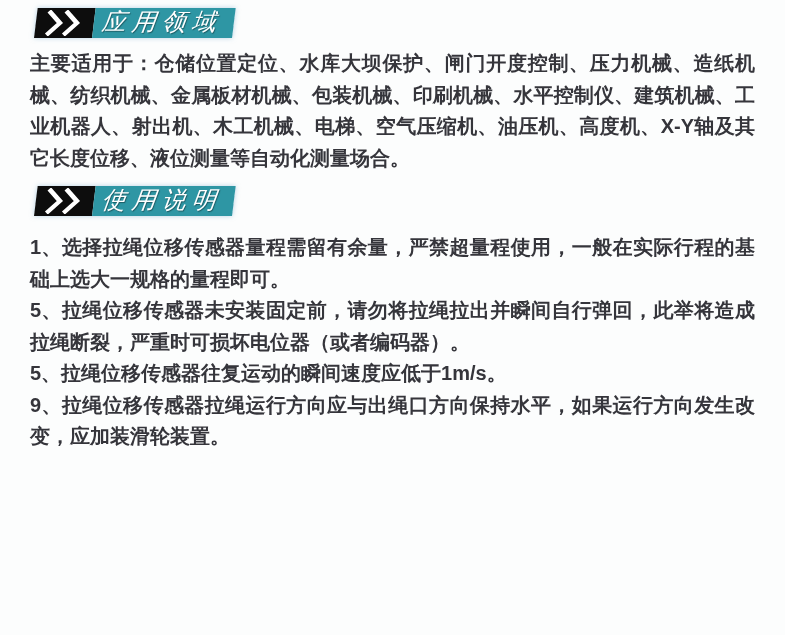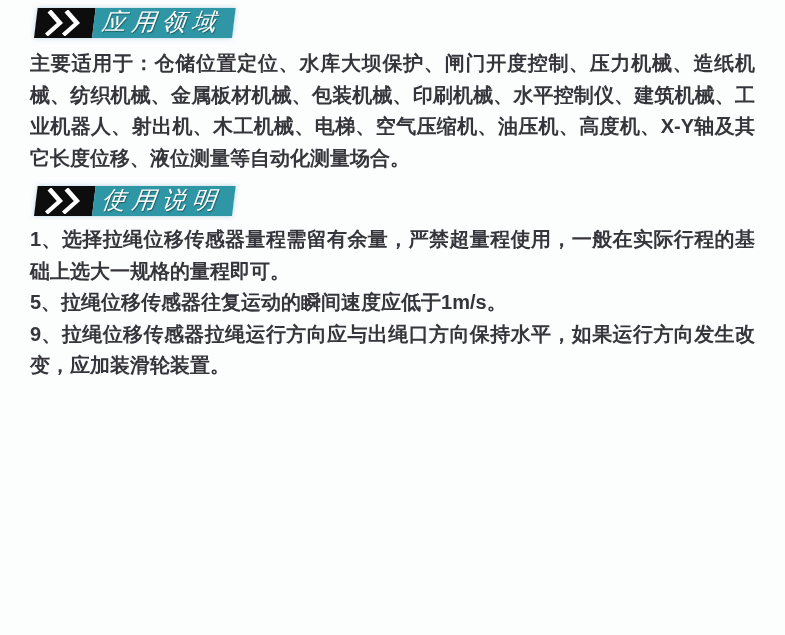--- a/index.html
+++ b/index.html
@@ -57,21 +57,21 @@
     font-size: 20px;
     font-weight: 600;
     line-height: 31.5px;
     text-align: justify;
     margin: 10px 0 12px 0;
   }
   .header-2 {
     margin-top: 8px;
   }
   .items {
-    margin-top: 8px;
+    margin-top: 16px;
   }
   .items p {
     font-size: 20px;
     font-weight: 600;
     line-height: 31.5px;
     text-align: justify;
     margin: 0;
   }
 </style>
 </head>
@@ -96,17 +96,18 @@
       <svg width="42" height="26" viewBox="0 0 42 26" aria-hidden="true">
         <polyline points="4,1 16,13 4,25" fill="none" stroke="#ffffff" stroke-width="4.5"></polyline>
         <polyline points="21,1 33,13 21,25" fill="none" stroke="#ffffff" stroke-width="4.5"></polyline>
       </svg>
     </div>
     <div class="title-box" style="background: rgb(46, 150, 164);">使用说明</div>
   </div>
 
   <div class="items">
     <p>1、选择拉绳位移传感器量程需留有余量，严禁超量程使用，一般在实际行程的基础上选大一规格的量程即可。</p>
+    <p>5、拉绳位移传感器未安装固定前，请勿将拉绳拉出并瞬间自行弹回，此举将造成拉绳断裂，严重时可损坏电位器（或者编码器）。</p>
     <p>5、拉绳位移传感器往复运动的瞬间速度应低于1m/s。</p>
     <p>9、拉绳位移传感器拉绳运行方向应与出绳口方向保持水平，如果运行方向发生改变，应加装滑轮装置。</p>
   </div>
 
 </div>
 
 </body></html>

